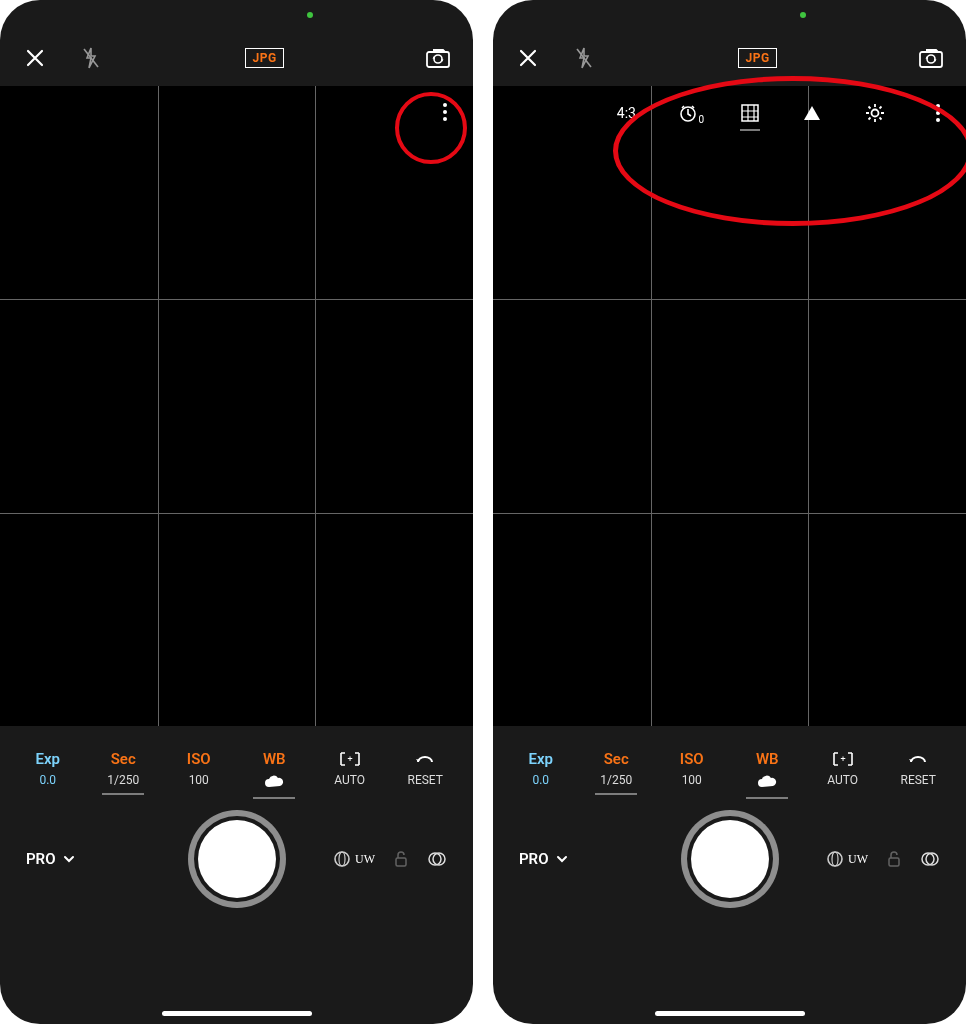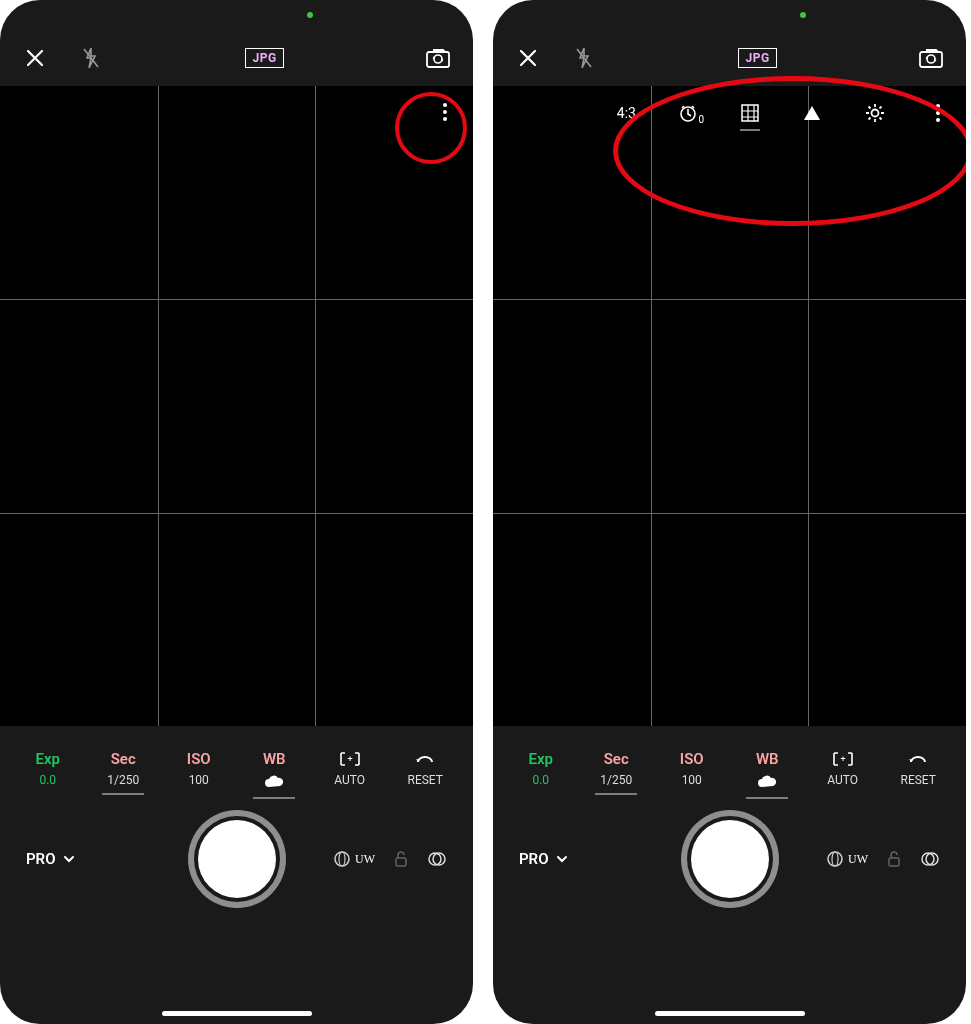--- a/index.html
+++ b/index.html
@@ -46,21 +46,21 @@
     padding: 0 22px;
   }
   .top-bar .left, .top-bar .right { display: flex; align-items: center; gap: 30px; }
   .icon-btn { width: 26px; height: 26px; display: flex; align-items: center; justify-content: center; color: #fff; cursor: pointer; }
   .format-badge {
     border: 1.5px solid #fff;
     padding: 2px 6px;
     font-size: 12px;
     font-weight: 700;
     letter-spacing: 0.5px;
-    color: #f0abfc;
+    color: #f97316;
   }
   .viewfinder {
     position: relative;
     height: 640px;
     background: #000;
   }
   .grid-line { position: absolute; background: #666; }
   .grid-line.v1 { left: 33.33%; top: 0; bottom: 0; width: 1px; }
   .grid-line.v2 { left: 66.66%; top: 0; bottom: 0; width: 1px; }
   .grid-line.h1 { top: 33.33%; left: 0; right: 0; height: 1px; }
@@ -120,23 +120,23 @@
   }
   .param {
     display: flex;
     flex-direction: column;
     align-items: center;
     gap: 5px;
     min-width: 58px;
     cursor: pointer;
     position: relative;
   }
-  .param .label { font-size: 15px; font-weight: 600; color: #fca5a5; }
+  .param .label { font-size: 15px; font-weight: 600; color: #f97316; }
   .param .value { font-size: 12px; color: #ddd; }
-  .param.dim .label, .param.dim .value { color: #22c55e; text-align: center; }
+  .param.dim .label, .param.dim .value { color: #7dd3fc; text-align: center; }
   .param.selected::after {
     content: "";
     position: absolute;
     bottom: -8px;
     left: 8px; right: 8px;
     height: 2px;
     background: #7d7d7d;
   }
   .param .icon-slot { height: 18px; display: flex; align-items: center; justify-content: center; }
   .shutter-row {

